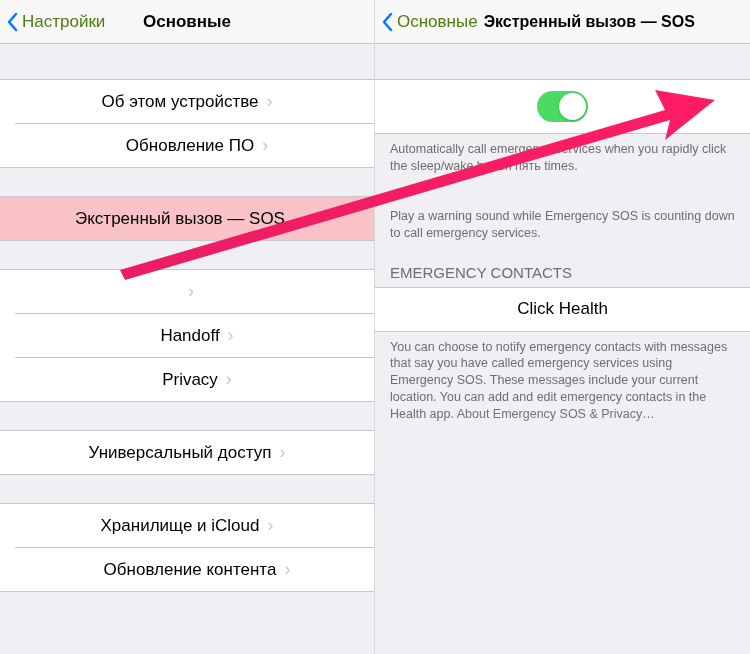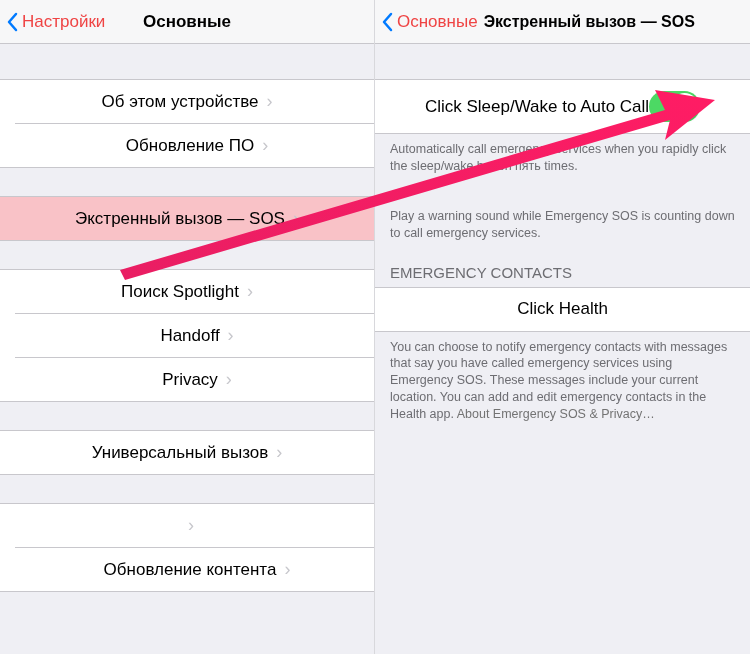--- a/index.html
+++ b/index.html
@@ -24,21 +24,21 @@
       height: 44px;
       background: #f7f7f8;
       border-bottom: 1px solid #c8c7cc;
       display: flex;
       align-items: center;
       position: relative;
     }
     .back {
       display: flex;
       align-items: center;
-      color: #ef4444;
+      color: #4d7c0f;
       font-size: 17px;
       padding-left: 6px;
       cursor: pointer;
       z-index: 1;
     }
     .chevron-left {
       width: 12px; height: 20px;
       margin-right: 4px;
     }
     .chevron-left svg { display: block; }
@@ -165,44 +165,44 @@
   <div class="group">
     <div class="cell highlight">
       <span class="label">Экстренный вызов — SOS</span>
       <span class="chevron">›</span>
     </div>
   </div>
 
   <div class="group-spacer md"></div>
   <div class="group">
     <div class="cell">
-      <span class="label">Поиск Spotlight</span>
       <span class="chevron">›</span>
     </div>
     <div class="cell">
       <span class="label">Handoff</span>
       <span class="chevron">›</span>
     </div>
     <div class="cell">
       <span class="label">Privacy</span>
       <span class="chevron">›</span>
     </div>
   </div>
 
   <div class="group-spacer md"></div>
   <div class="group">
     <div class="cell">
-      <span class="label">Универсальный вызов</span>
-      <span class="chevron">›</span>
-    </div>
-  </div>
-
-  <div class="group-spacer md"></div>
-  <div class="group">
-    <div class="cell">
+      <span class="label">Универсальный доступ</span>
+      <span class="chevron">›</span>
+    </div>
+  </div>
+
+  <div class="group-spacer md"></div>
+  <div class="group">
+    <div class="cell">
+      <span class="label">Хранилище и iCloud</span>
       <span class="chevron">›</span>
     </div>
     <div class="cell">
       <span class="label">Обновление контента</span>
       <span class="chevron">›</span>
     </div>
   </div>
 </div>
 
 <div class="panel">
@@ -214,21 +214,20 @@
           </svg>
       </span>
       <span>Основные</span>
     </div>
     <div class="title title-long">Экстренный вызов — SOS</div>
   </div>
 
   <div class="group-spacer"></div>
   <div class="group">
     <div class="cell">
-      <span class="label">Click Sleep/Wake to Auto Call</span>
       <div class="switch"></div>
     </div>
   </div>
   <div class="footer-text">Automatically call emergency services when you rapidly click the sleep/wake button пять times.</div>
 
   <div class="group-spacer sm"></div>
   <div class="footer-text">Play a warning sound while Emergency SOS is counting down to call emergency services.</div>
 
   <div class="section-header">EMERGENCY CONTACTS</div>
   <div class="group">

